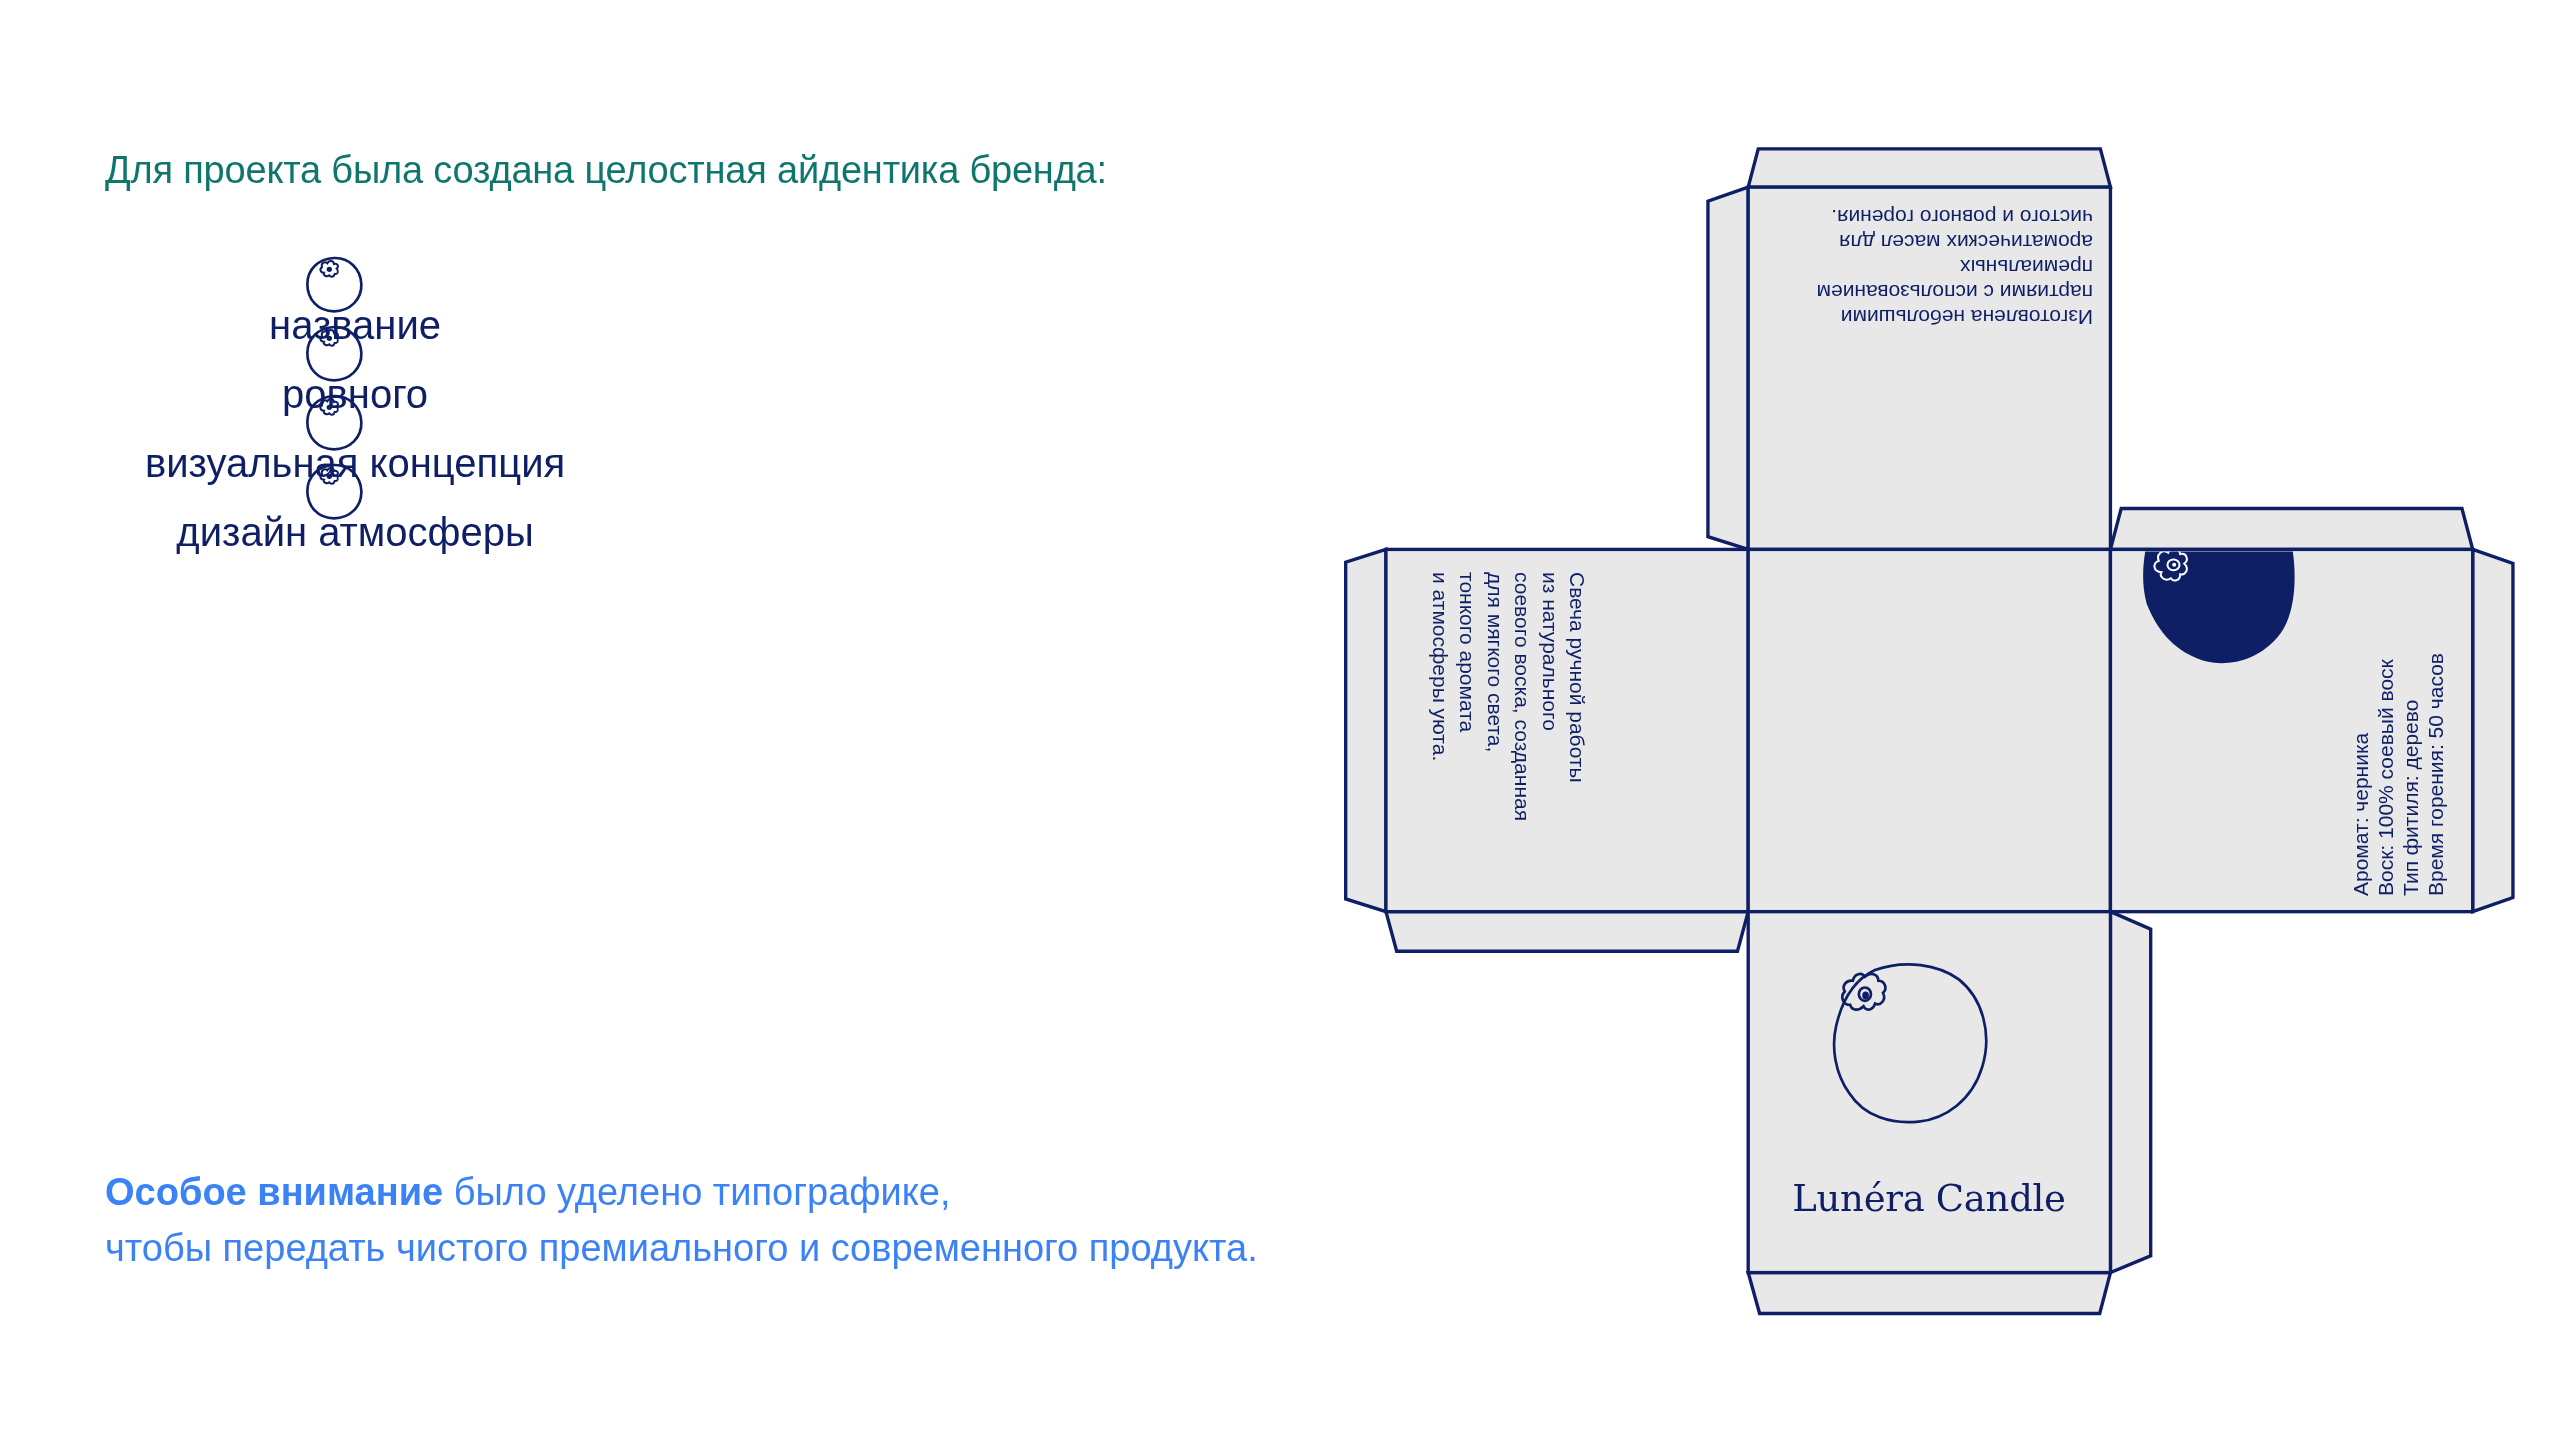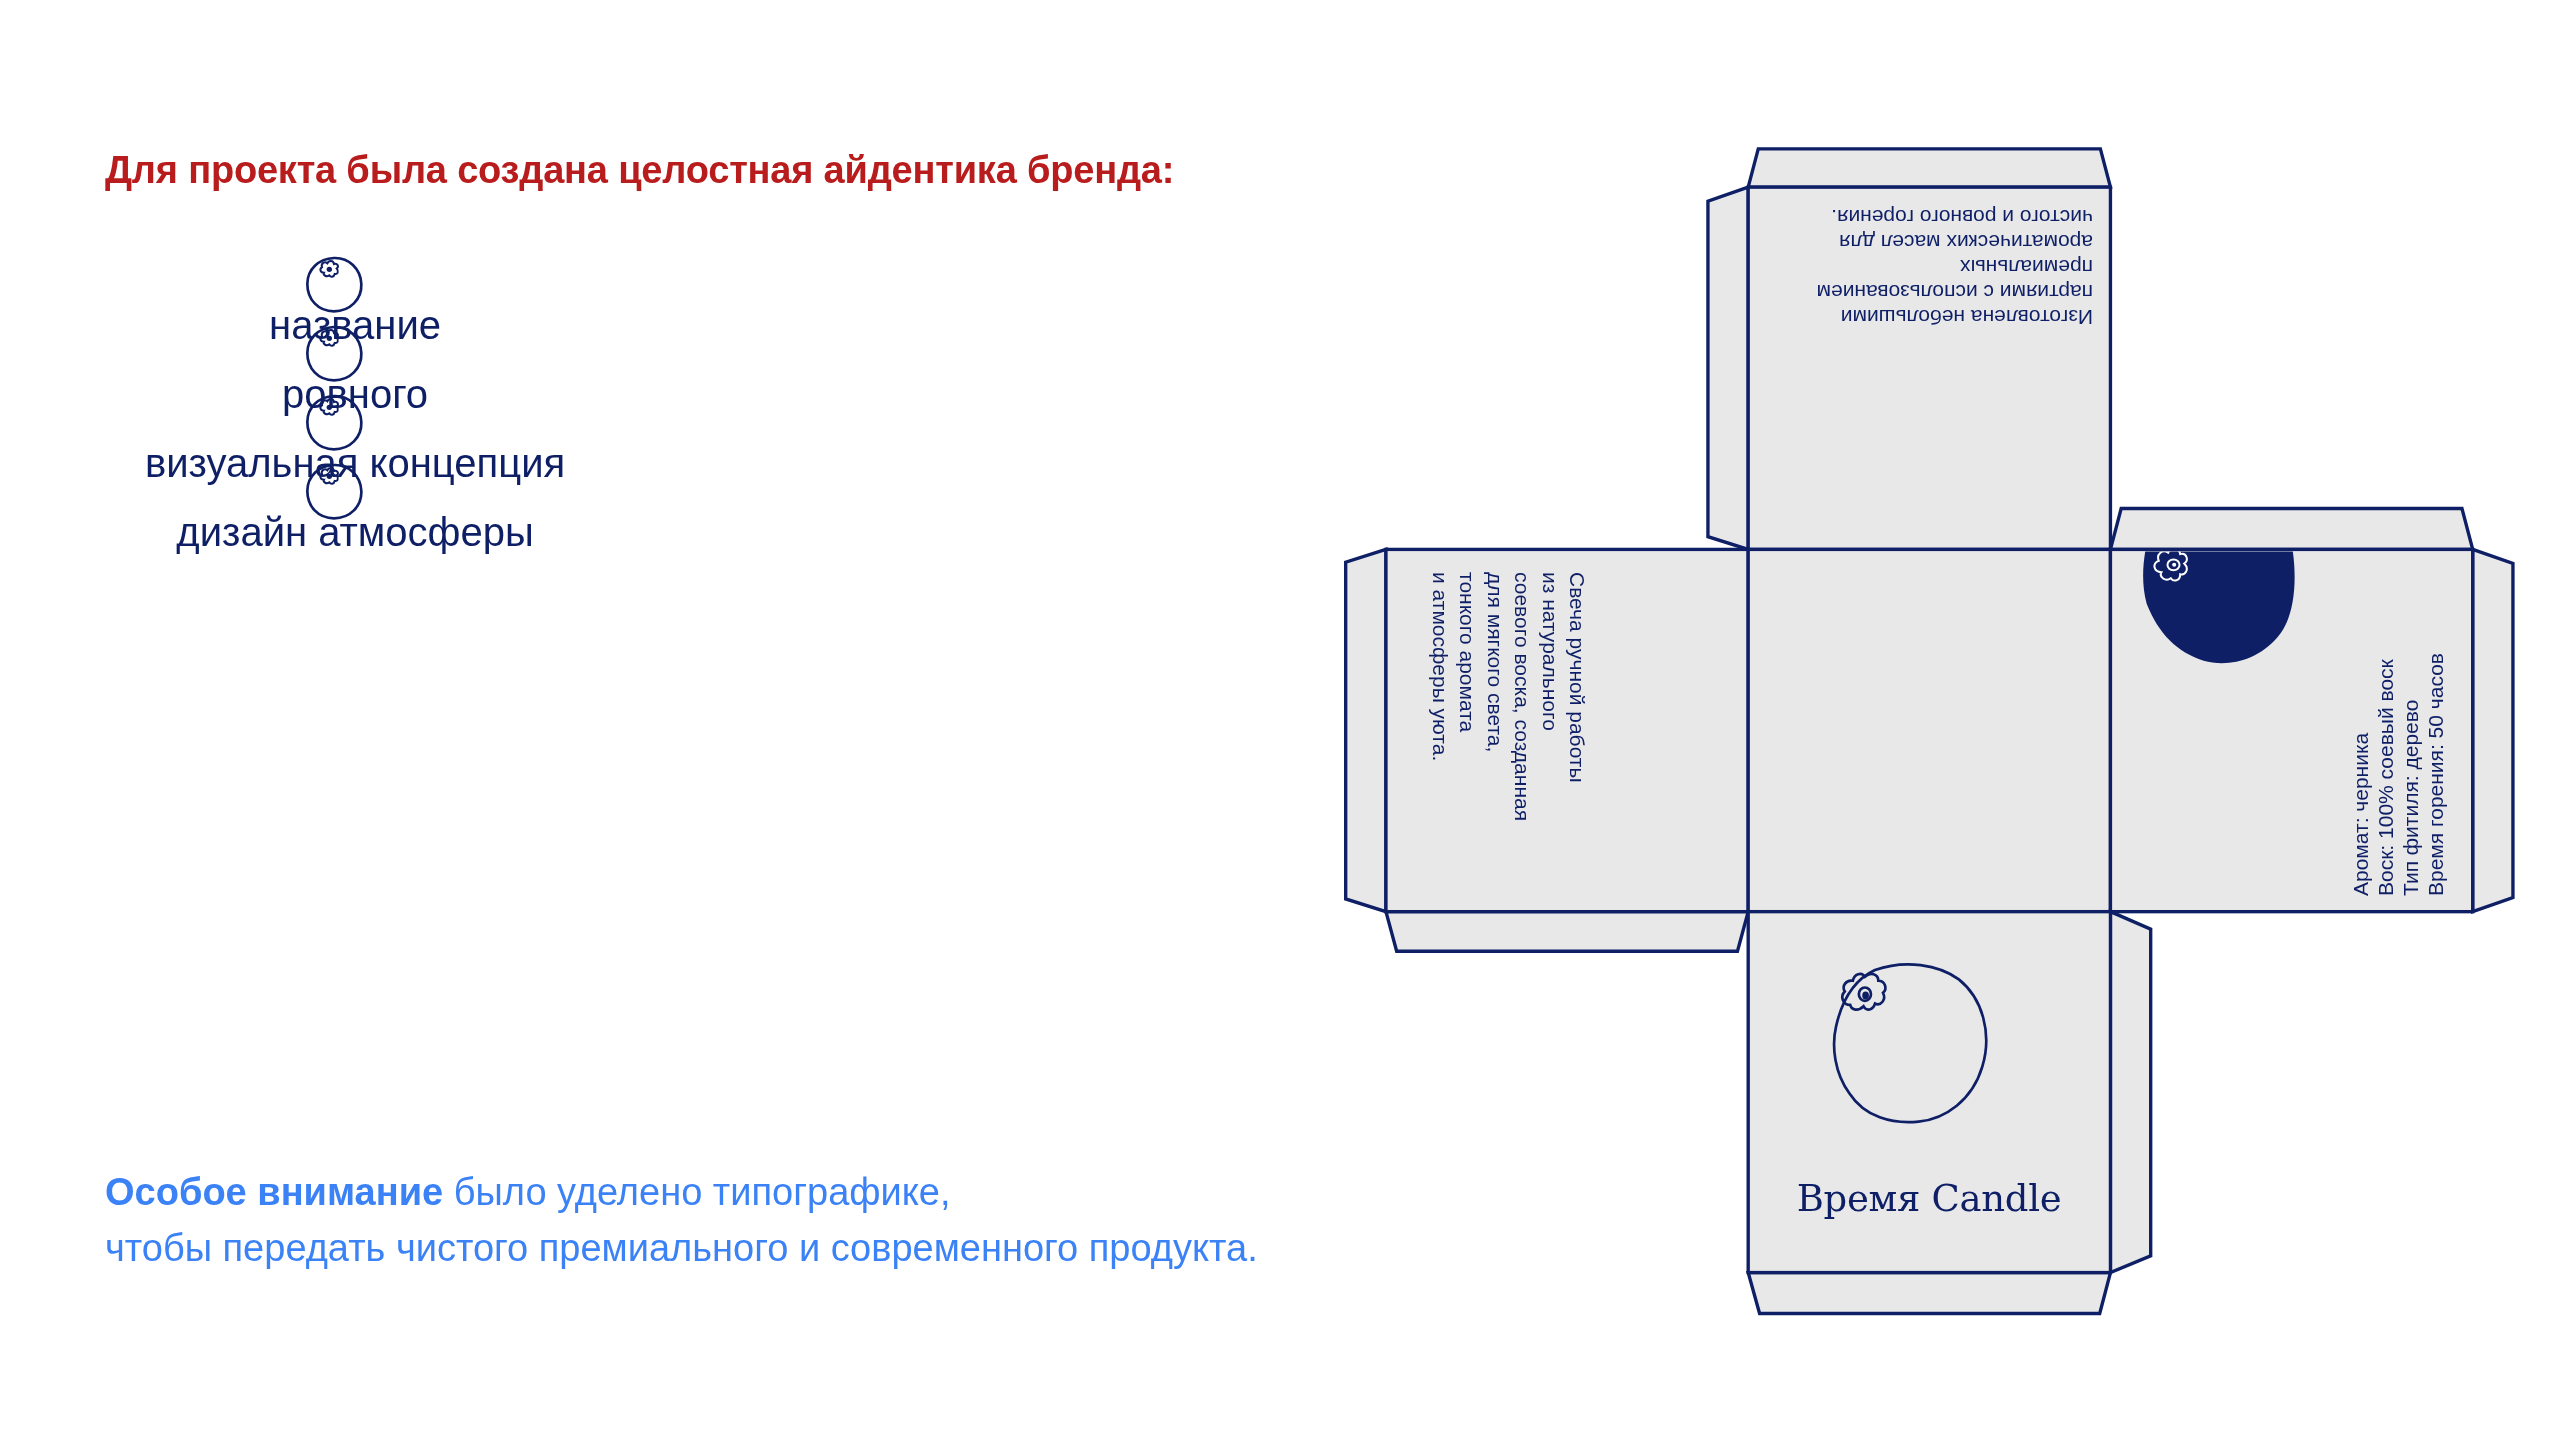--- a/index.html
+++ b/index.html
@@ -2,21 +2,21 @@
 <html style="font-size:10.7px"><head>
   <meta charset="utf-8">
   <style>
     html, body { margin: 0; padding: 0; }
     body {
       width: 2576px; height: 1449px; background: #ffffff; position: relative; overflow: hidden;
       font-family: "Liberation Sans", sans-serif; color: #0e1f66;
     }
     .headline {
       position: absolute; left: 105px; top: 149px;
-      font-size: 38px; font-weight: 700; letter-spacing: -0.2px; color: #b91c1c;
+      font-size: 38px; font-weight: 400; letter-spacing: -0.2px; color: #0f766e;
       margin: 0;
     }
     .features { position: absolute; left: 103px; top: 254px; margin: 0; padding: 0; list-style: none; }
     .feature-item { display: flex; align-items: center; height: 69px; flex-direction: column; }
     .feature-item .bullet { width: 64px; height: 60px; flex: 0 0 auto; }
     .feature-item .label { margin-left: 42px; font-size: 40px; color: #0e1f66; line-height: 1; position: relative; top: -9.4px; }
     .summary {
       position: absolute; left: 105px; top: 1164px; margin: 0;
       font-size: 38px; line-height: 56px; color: #3b82f6;
     }
@@ -141,14 +141,14 @@
 <div class="panel-text left-text">Свеча ручной работы
 из натурального
 соевого воска, созданная
 для мягкого света,
 тонкого аромата
 и атмосферы уюта.</div>
 <div class="panel-text right-text"><span>Аромат: черника</span>
 <span>Воск: 100% соевый воск</span>
 <span>Тип фитиля: дерево</span>
 <span>Время горения: 50 часов</span></div>
-<div class="brand-name">Время Candle</div>
+<div class="brand-name">Lunéra Candle</div>
 
 
 </body></html>

